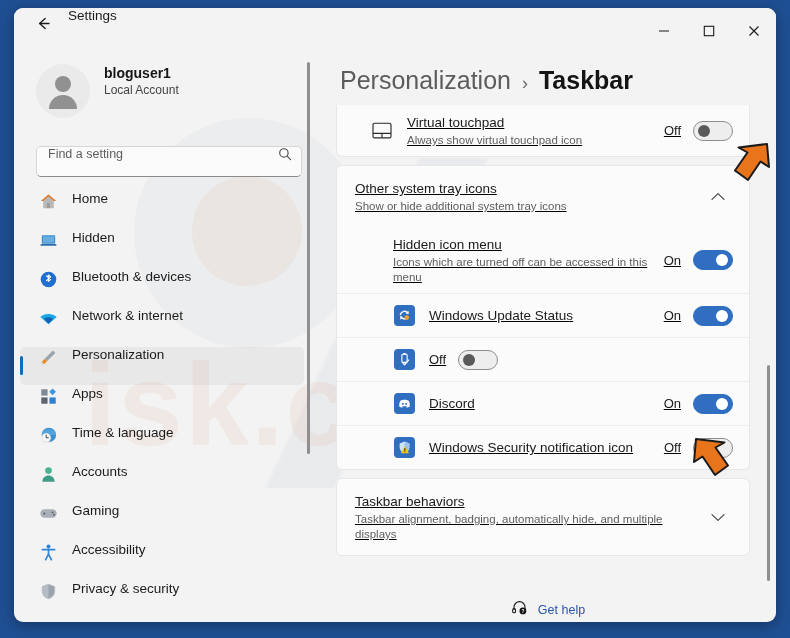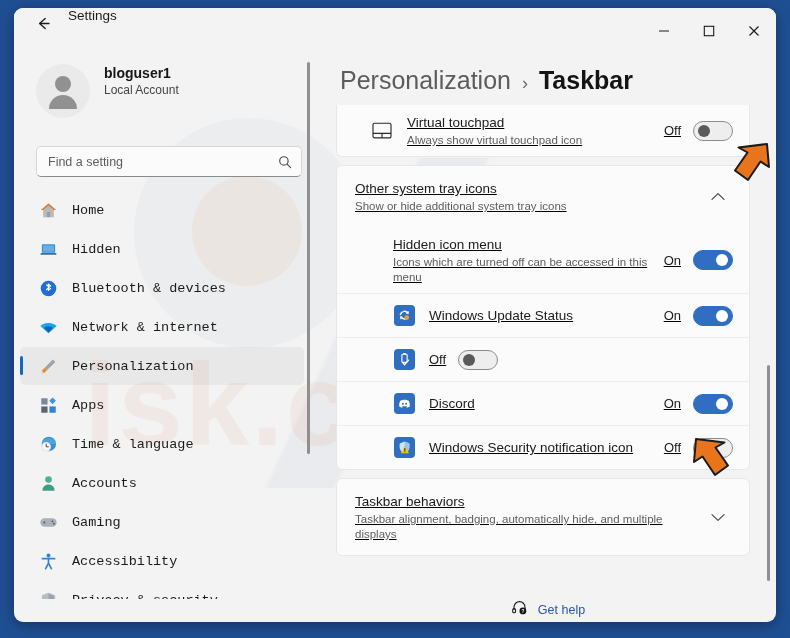--- a/index.html
+++ b/index.html
@@ -151,21 +151,21 @@
   }
 
   .search-box {
     margin: 16px 18px 0 22px;
     height: 31px;
     background: #fbfbfb;
     border: 1px solid #d6d6d6;
     border-bottom-color: #8a8a8a;
     border-radius: 5px;
     display: flex;
-    align-items: center;
+    align-items: flex-start;
     padding: 0 9px 0 11px;
     cursor: text;
   }
   .search-input {
     flex: 1;
     border: none;
     outline: none;
     background: transparent;
     font-size: 12.5px;
     color: #5d5d5d;
@@ -178,24 +178,22 @@
     padding-right: 16px;
     overflow: hidden;
     height: 408px;
   }
   .nav-item {
     position: relative;
     height: 38px;
     margin: 0 0 1px 6px;
     padding-left: 18px;
     display: flex;
-    align-items: center;
     border-radius: 5px;
     cursor: pointer;
-    font-family: Liberation Mono, monospace;
   }
   .nav-item.selected { background: rgba(0,0,0,0.045); }
   .nav-item.selected::before {
     content: "";
     position: absolute;
     left: 0; top: 9px;
     width: 3px; height: 19px;
     border-radius: 2px;
     background: #0f6cbd;
   }

